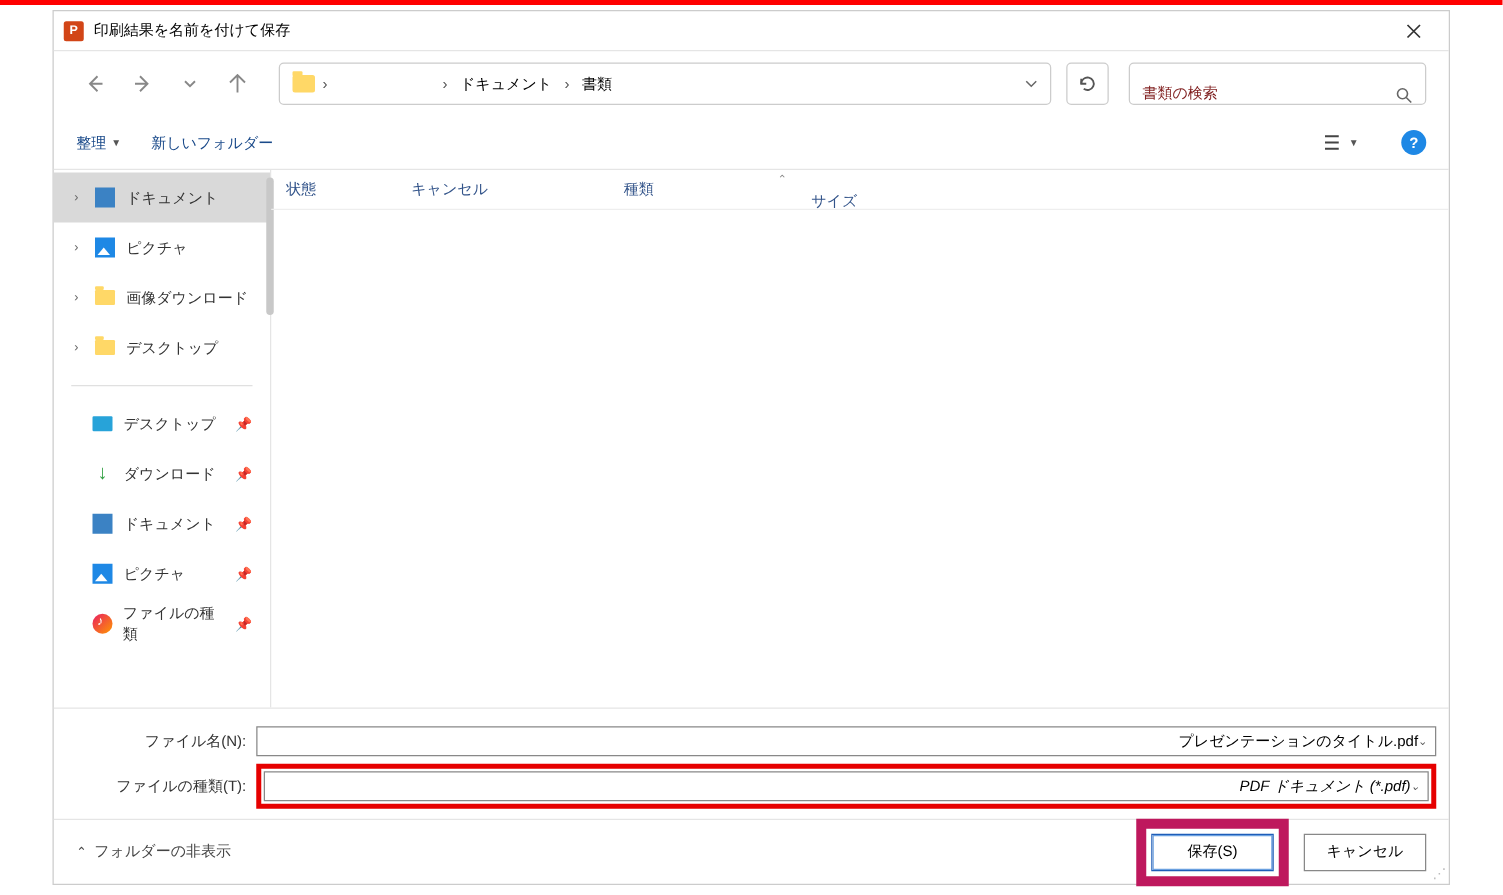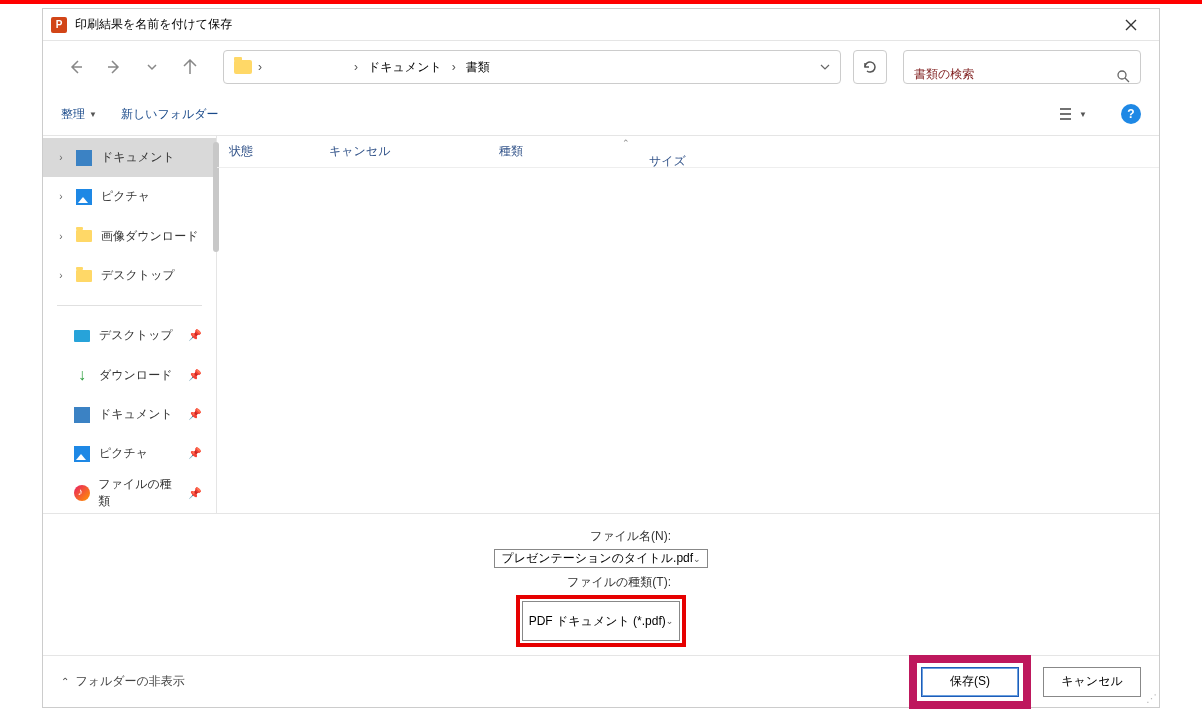--- a/index.html
+++ b/index.html
@@ -119,23 +119,23 @@
   .sort-ind{position:absolute;left:405px;top:2px;font-size:9px;color:#888;}
   .empty-msg{text-align:center;color:#444;margin-top:24px;font-size:12px;}
   .scroll-track{position:absolute;left:172px;top:0;width:6px;height:110px;background:#c8c8c8;border-radius:3px;}
   
   .bottom{
     border-top:1px solid #e5e5e5;
     padding: 14px 10px 8px 10px;
     display:flex;flex-direction:column;gap:6px;
     position:relative;
   }
-  .form-row{display:flex;align-items:center;gap:4px;flex-direction:column;}
+  .form-row{display:flex;align-items:center;gap:4px;}
   .form-label{width:148px;text-align:right;font-size:12px;color:#333;padding-right:4px;}
-  .form-input{flex:1;height:40px;border:1px solid #888;padding:0 6px;font-size:12px;background:#fff;display:flex;align-items:center;justify-content:flex-start;}
+  .form-input{flex:1;height:24px;border:1px solid #888;padding:0 6px;font-size:12px;background:#fff;display:flex;align-items:center;justify-content:flex-end;}
   .red-box{border:4px solid #e60000;padding:2px;}
   
   .footer{
     height:52px;display:flex;align-items:center;padding:0 18px;gap:12px;
     border-top:1px solid #e5e5e5;
   }
   .footer-spacer{flex:1;}
   .btn{height:30px;min-width:98px;border:1px solid #888;background:#fff;display:flex;align-items:center;justify-content:center;font-size:12px;padding:0 16px;}
   .btn-primary{border:1px solid #1e5db8;box-shadow:inset 0 0 0 1px #6aa0e0;}
   .red-btn-wrap{border:8px solid #be185d;padding:4px;display:inline-block;}
@@ -315,21 +315,21 @@
     <div class="form-row">
       <div class="form-label">ファイル名(N):</div>
       <div class="form-input">
         <span>プレゼンテーションのタイトル.pdf</span>
         <span style="font-size:9px;color:#555;">⌄</span>
       </div>
     </div>
     <div class="form-row">
       <div class="form-label">ファイルの種類(T):</div>
       <div class="red-box" style="flex:1;">
-        <div class="form-input" style="border:1px solid #888;">
+        <div class="form-input" style="border:1px solid #888;font-style:italic;">
           <span>PDF ドキュメント (*.pdf)</span>
           <span style="font-size:9px;color:#555;">⌄</span>
         </div>
       </div>
     </div>
   </div>
 
   <div class="footer">
     <div class="hide-folders">
       <span class="chev-up">⌃</span>

